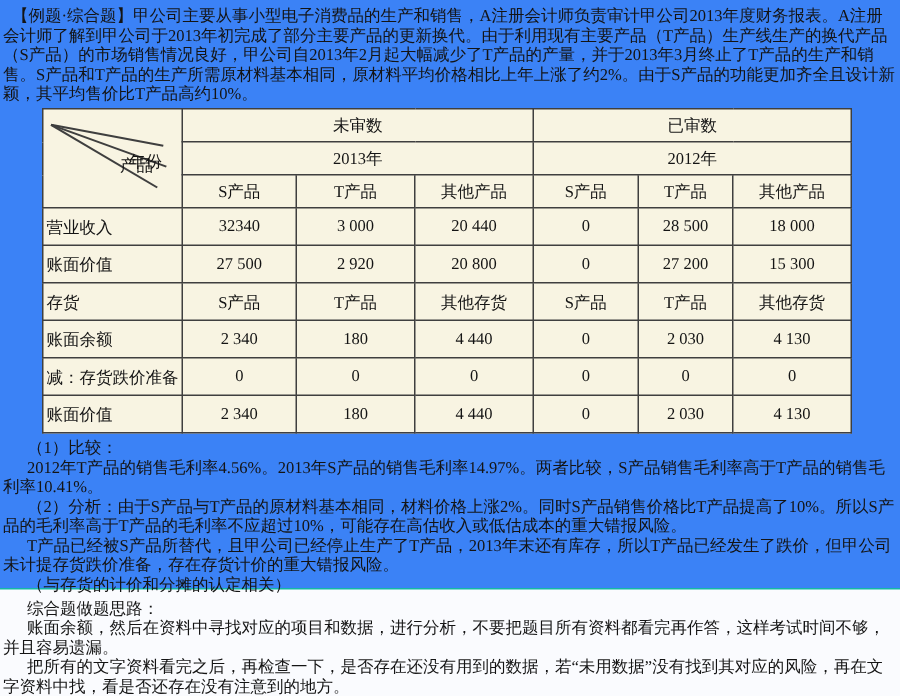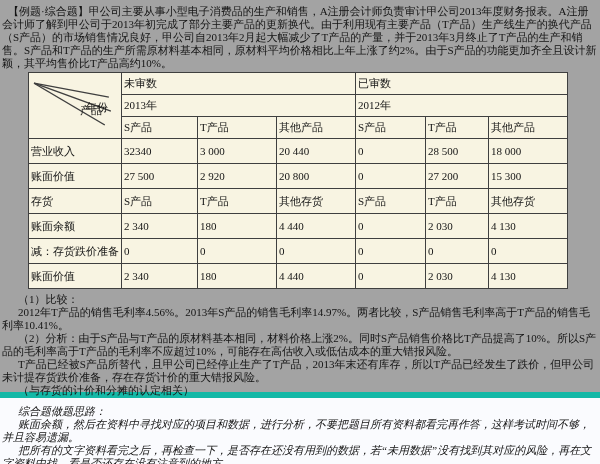--- a/index.html
+++ b/index.html
@@ -5,44 +5,43 @@
   html,body{margin:0;padding:0;}
   body{
     width:600px;height:464px;overflow:hidden;
     font-family:"Liberation Serif","DejaVu Serif",serif;
     font-size:11px;color:#141414;background:#ffffff;
     -webkit-font-smoothing:none;
   }
   .problem-panel{
     box-sizing:border-box;
     width:600px;height:392px;
-    background:#a3a3a3;
+    background:#3b82f6;
     padding:5px 2px 0 2px;
   }
   .tips-panel{
     box-sizing:border-box;
     width:600px;height:72px;
     background:#fafbfe;
-    border-top:6px solid #14b8a6;
+    border-top:1px solid #14b8a6;
     padding:7px 2px 0 2px;
-    font-style:italic;
   }
   p{margin:0;line-height:13px;}
   .indent-sm{text-indent:6px;}
   .indent{text-indent:16px;}
   
   table.fin{
     border-collapse:collapse;
     table-layout:fixed;
     margin:2px 0 4px 26px;
     background:#f8f4e2;
   }
   table.fin td{
     border:1px solid #3f3f3f;
-    text-align:left;
+    text-align:center;
     vertical-align:middle;
     padding:0 2px;
     font-size:11px;
     height:24px;
     overflow:hidden;
     white-space:nowrap;
   }
   table.fin td.rowlabel{text-align:left;padding-left:2px;}
   table.fin tr.hrow td{height:21px;}
   td.corner{position:relative;padding:0;}

